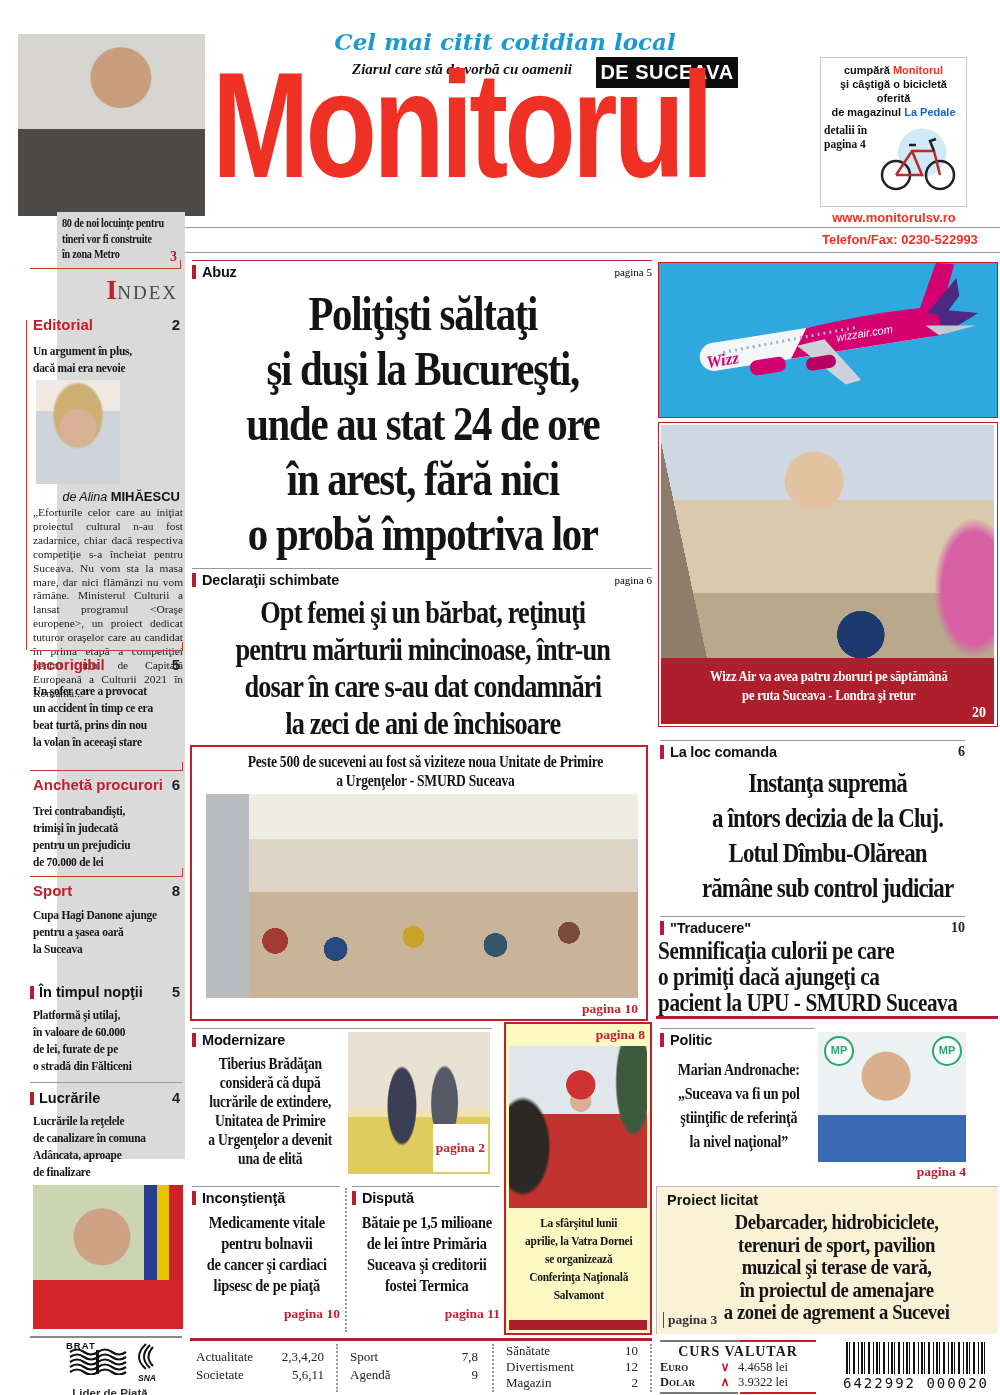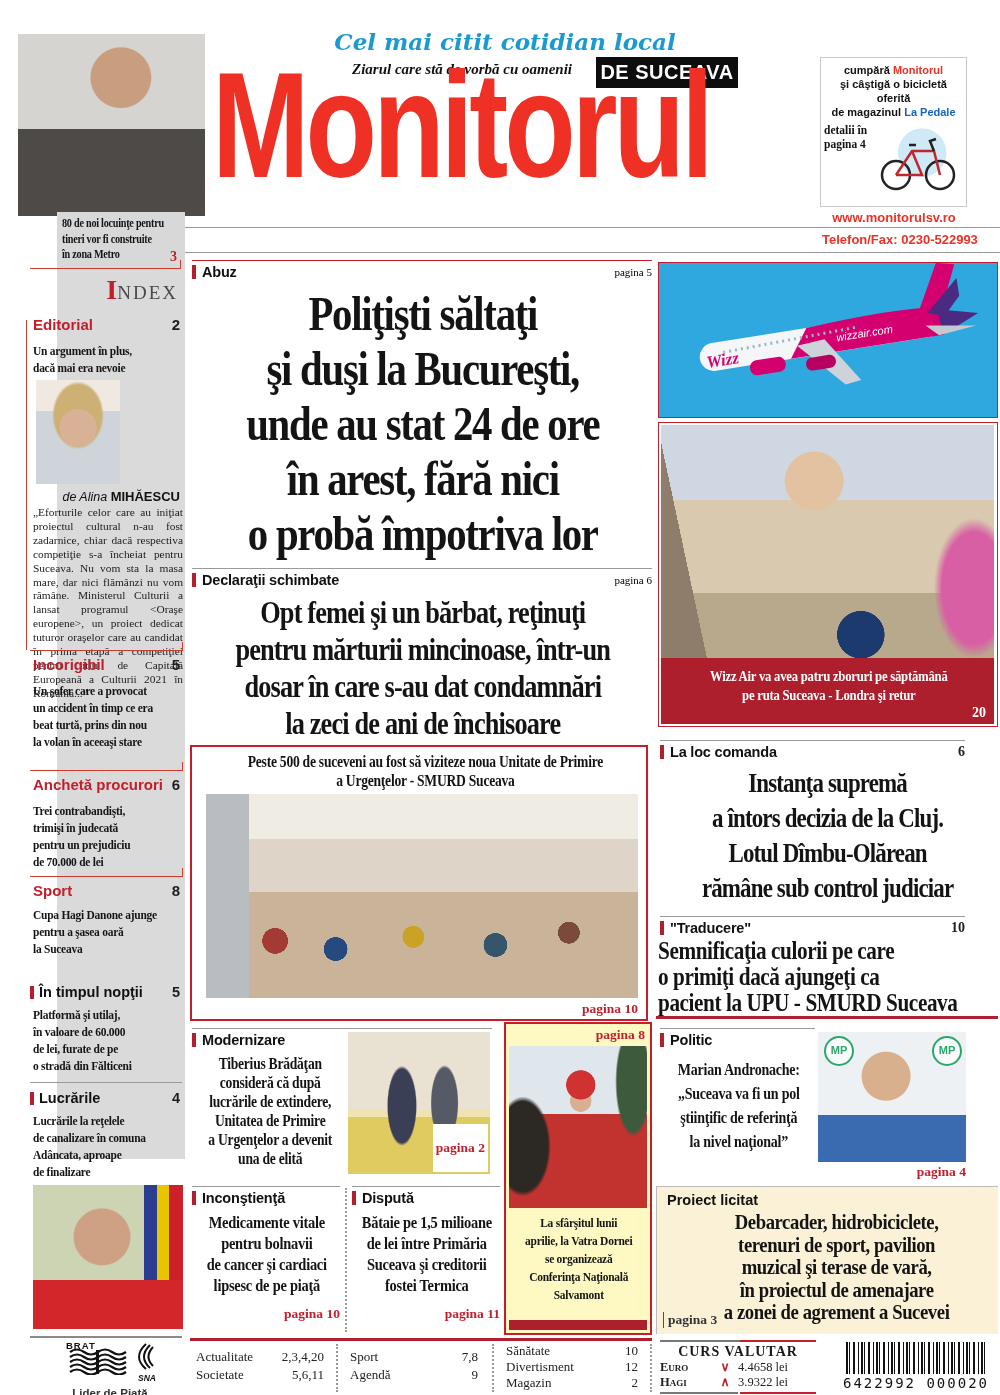--- a/index.html
+++ b/index.html
@@ -459,21 +459,21 @@
 
   <div class="abs" style="left:660px;top:1340px;width:156px;border-top:2px solid #777;padding-top:2px;">
     <div style="position:absolute;right:0;top:-2px;width:76px;border-top:2px solid #c41e2b;"></div>
     <div class="ctr ser b" style="font-size:14px;letter-spacing:1px;color:#1a1a1a;">CURS VALUTAR</div>
     <div class="cursrow">
       <span class="cursname">Euro</span>
       <span class="cursarrow">∨</span>
       <span>4.4658 lei</span>
     </div>
     <div class="cursrow">
-      <span class="cursname">Hagi</span>
+      <span class="cursname">Dolar</span>
       <span class="cursarrow">∧</span>
       <span>3.9322 lei</span>
     </div>
     <div style="position:absolute;left:0;bottom:-4px;width:78px;border-top:2px solid #777;"></div>
     <div style="position:absolute;right:0;bottom:-4px;width:76px;border-top:2px solid #c41e2b;"></div>
   </div>
 
   <div class="abs" style="left:842px;top:1342px;width:148px;height:48px;background:#fff;">
     <div style="position:absolute;left:4px;top:0;width:140px;height:32px;
                 background:repeating-linear-gradient(90deg,#111 0 2px,#fff 2px 3px,#111 3px 4px,#fff 4px 7px,#111 7px 9px,#fff 9px 12px,#111 12px 13px,#fff 13px 15px);"></div>

